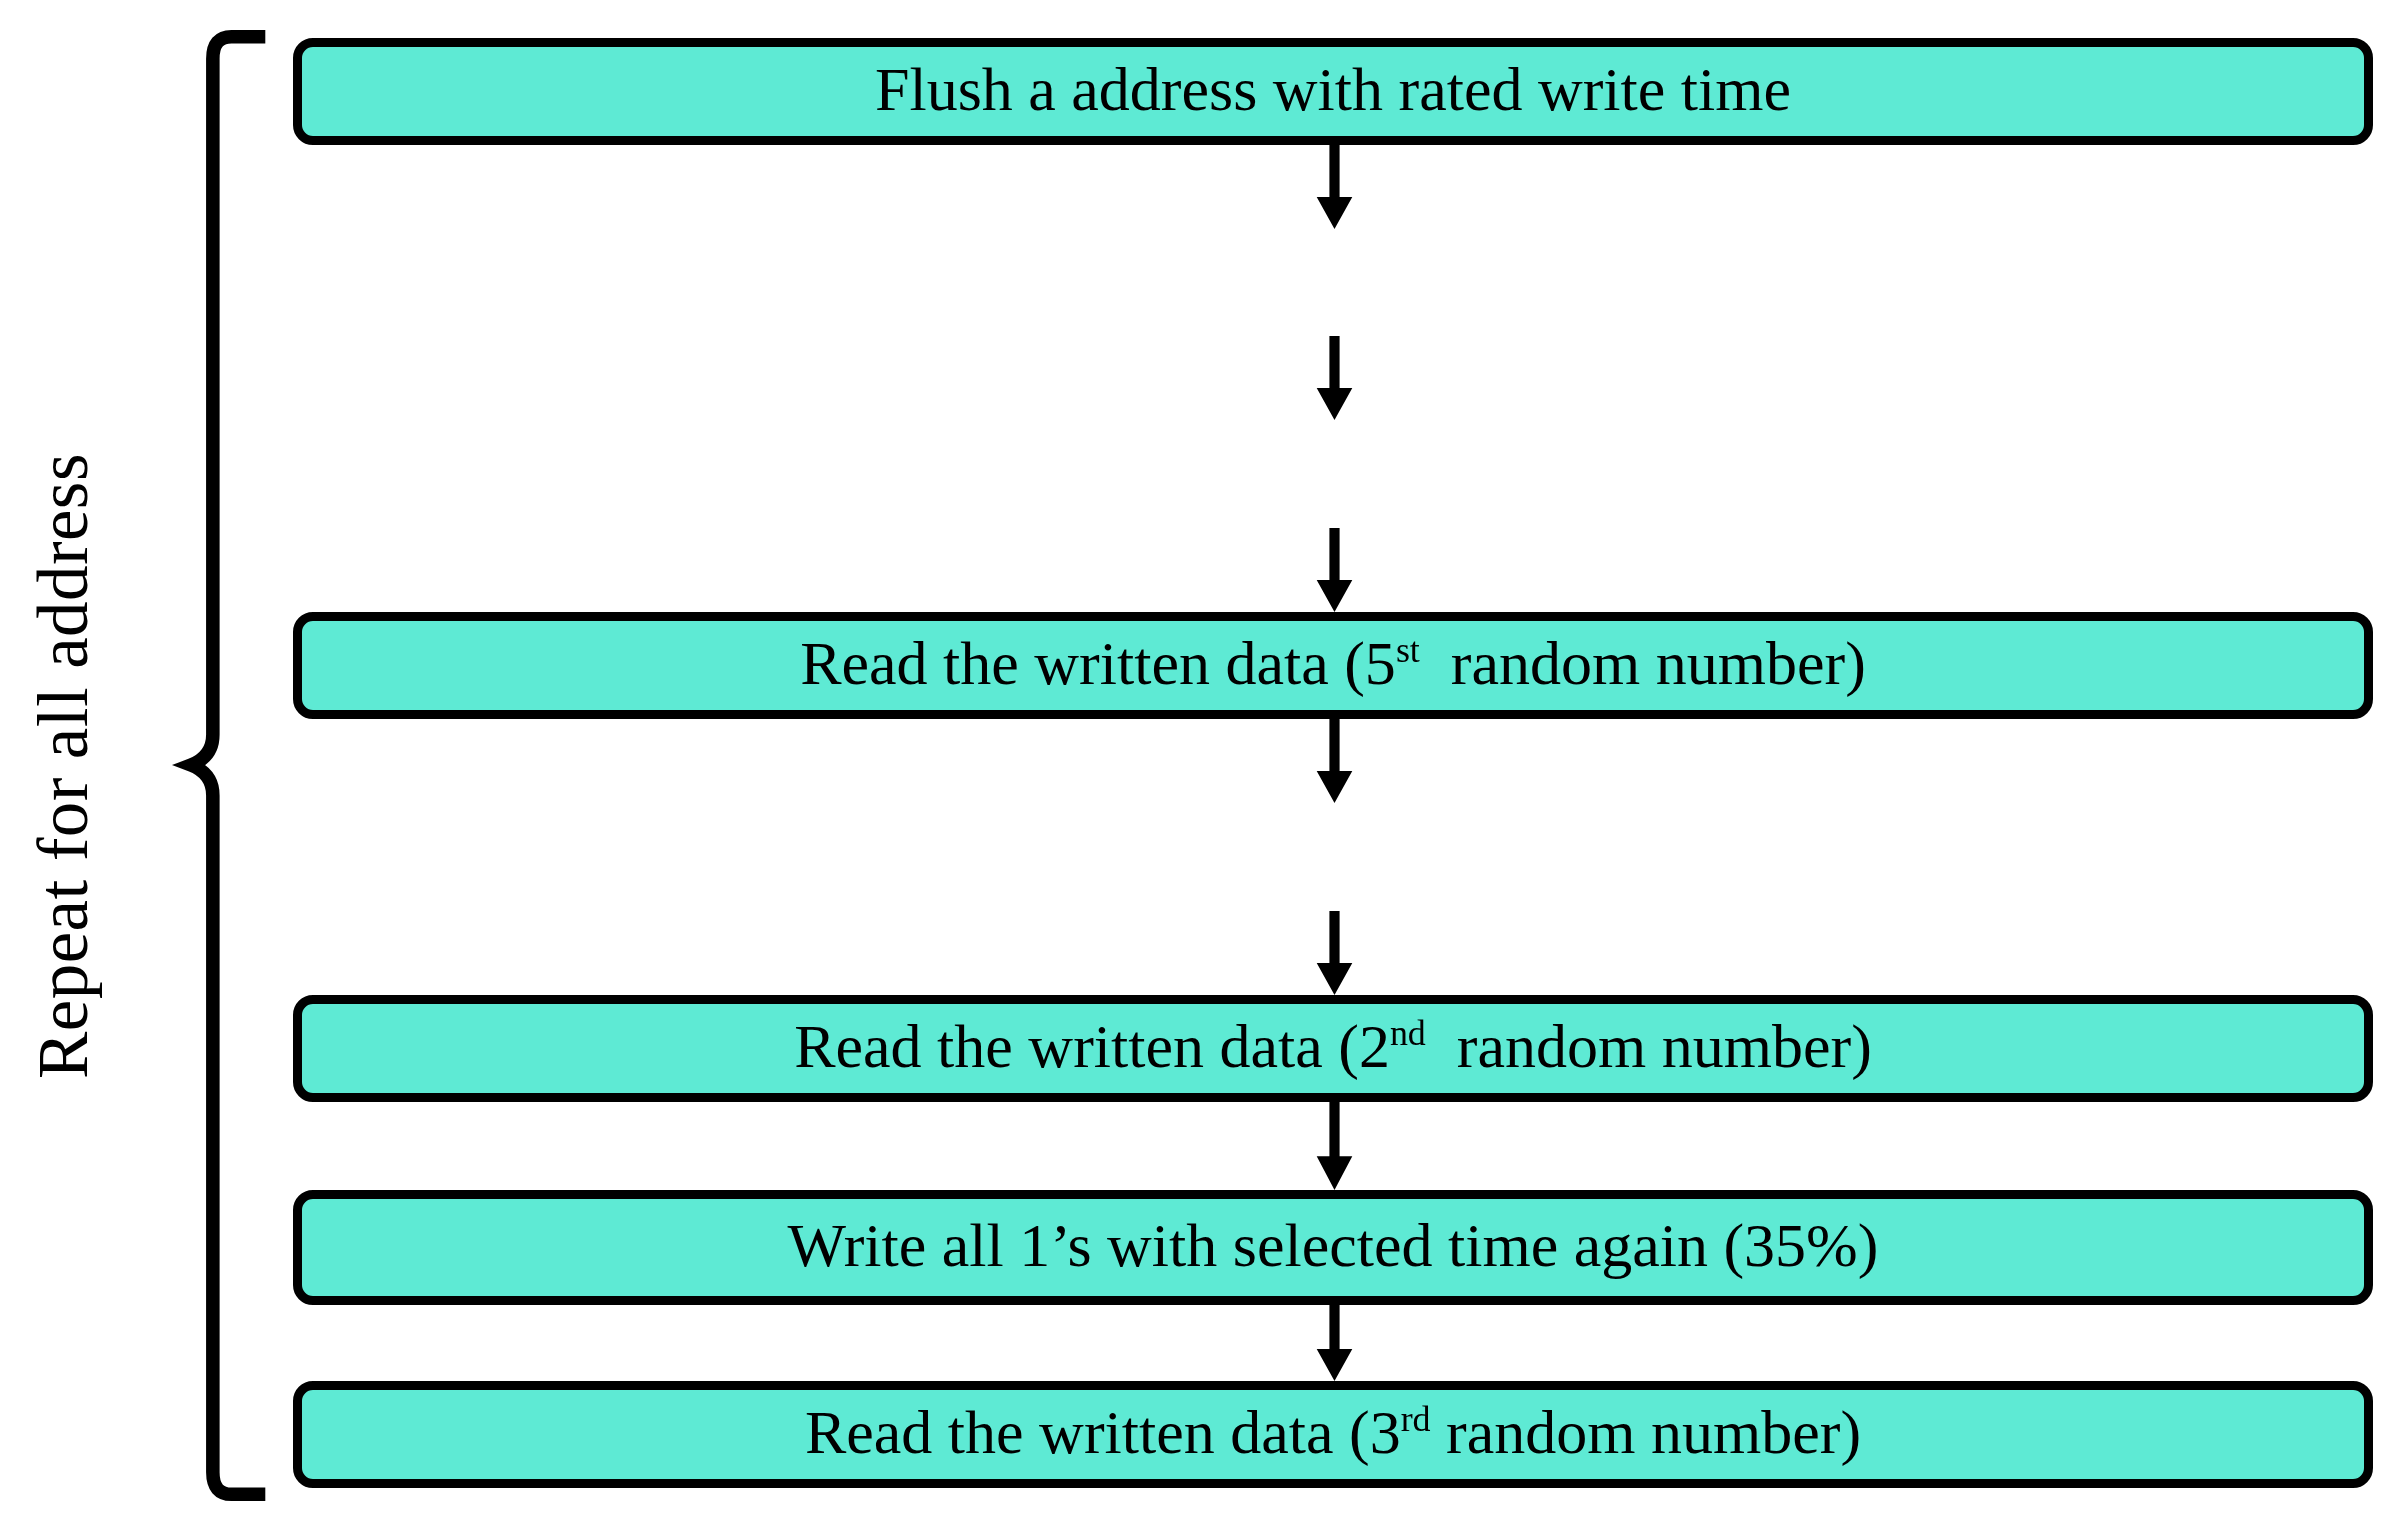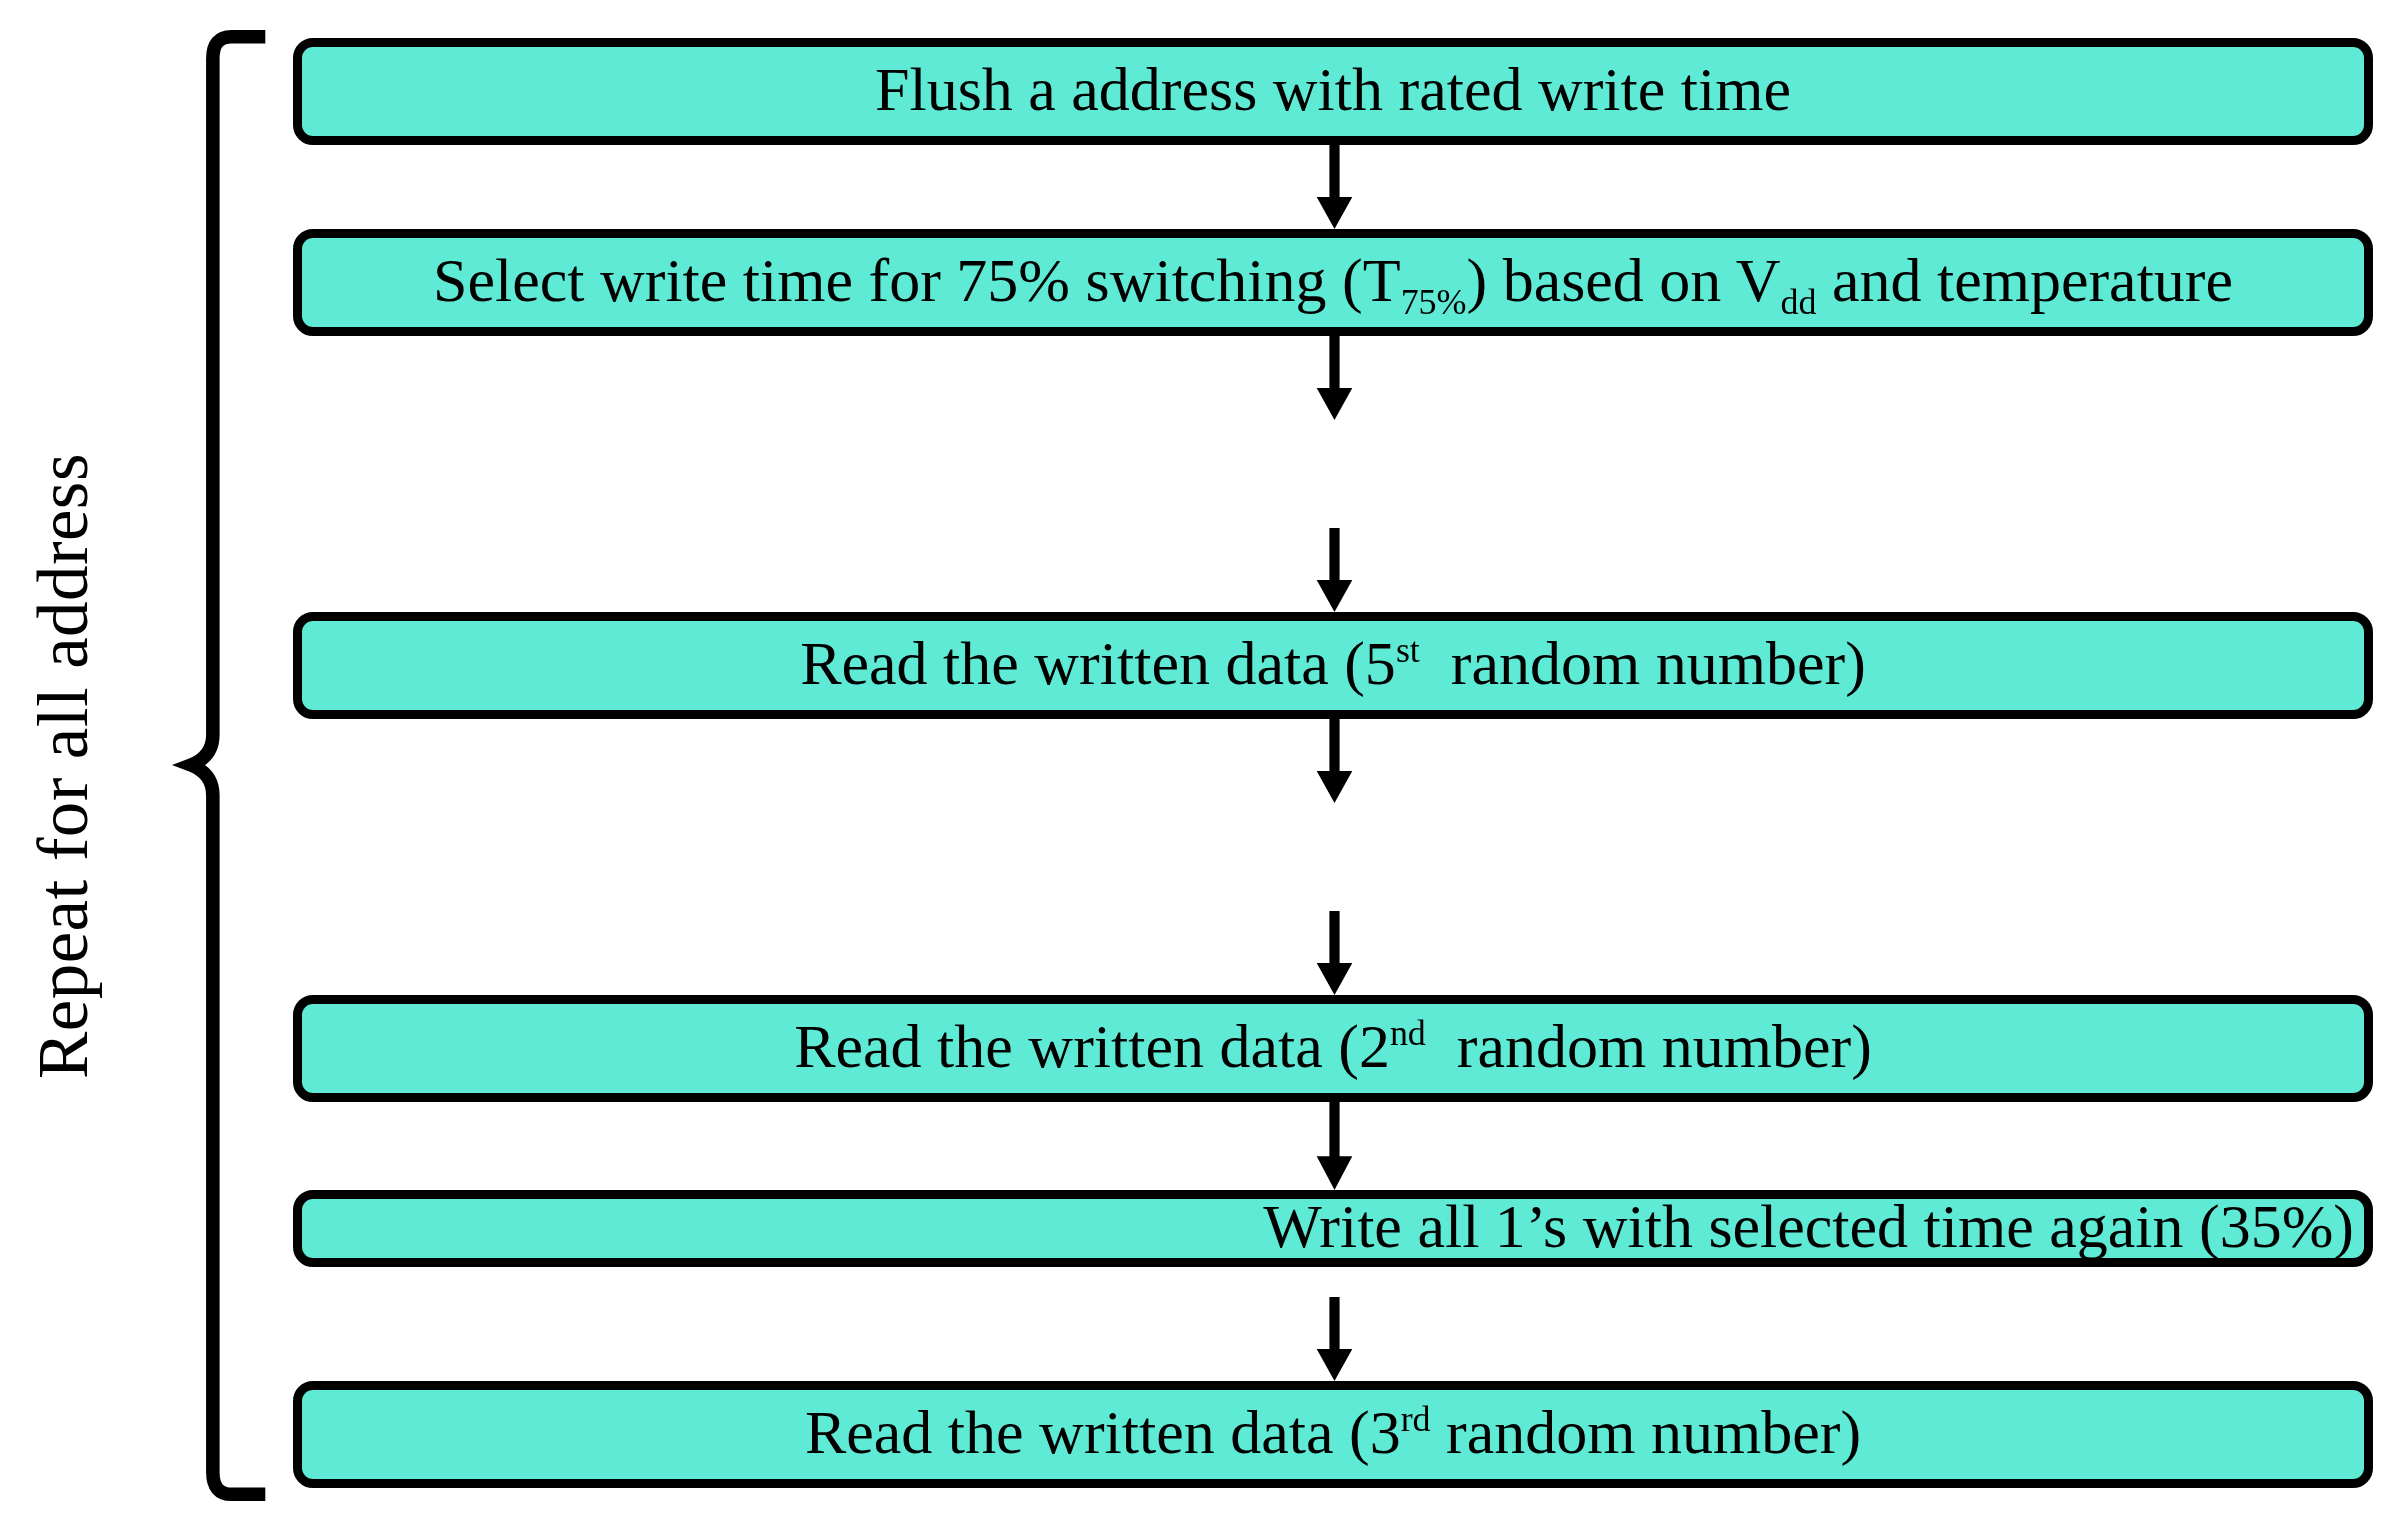--- a/index.html
+++ b/index.html
@@ -102,30 +102,27 @@
 
   <div id="brace">
     <svg viewBox="0 0 130 1745" preserveAspectRatio="none" aria-hidden="true">
       <path d="M 128 8 L 88 8 Q 66 8 66 34 L 66 836 Q 66 862 40 872 Q 66 882 66 908 L 66 1711 Q 66 1737 88 1737 L 128 1737" fill="none" stroke="#000000" stroke-width="16" stroke-linecap="butt" stroke-linejoin="miter"></path>
     </svg>
   </div>
 
   <div class="flow-box" style="top:38px;height:107px;">
     <div class="label"><span>Flush a address with rated write time</span></div>
   </div>
-  <div class="flow-box" style="top:229px;height:107px;">
-    <div class="label"><span>Select write time for 75% switching (T</span><sub>75%</sub><span>) based on V</span><sub>dd</sub><span> and temperature</span></div>
-  </div>
   <div class="flow-box" style="top:612px;height:107px;">
     <div class="label"><span>Read the written data (5</span><sup>st</sup><span>&nbsp; random number)</span></div>
   </div>
   <div class="flow-box" style="top:995px;height:107px;">
     <div class="label"><span>Read the written data (2</span><sup>nd</sup><span>&nbsp; random number)</span></div>
   </div>
-  <div class="flow-box" style="top:1190px;height:77px;justify-content:flex-end;">
+  <div class="flow-box" style="top:1190px;height:115px;">
     <div class="label"><span>Write all 1’s with selected time again (35%)</span></div>
   </div>
   <div class="flow-box" style="top:1381px;height:107px;">
     <div class="label"><span>Read the written data (3</span><sup>rd</sup><span> random number)</span></div>
   </div>
 
   <div class="arrow" style="top:145px;height:84px;">
     <svg viewBox="0 0 46 100" preserveAspectRatio="none">
         <path d="M17 0 H29 V62 H44 L23 100 L2 62 H17 Z" fill="#000000"></path>
       </svg>

